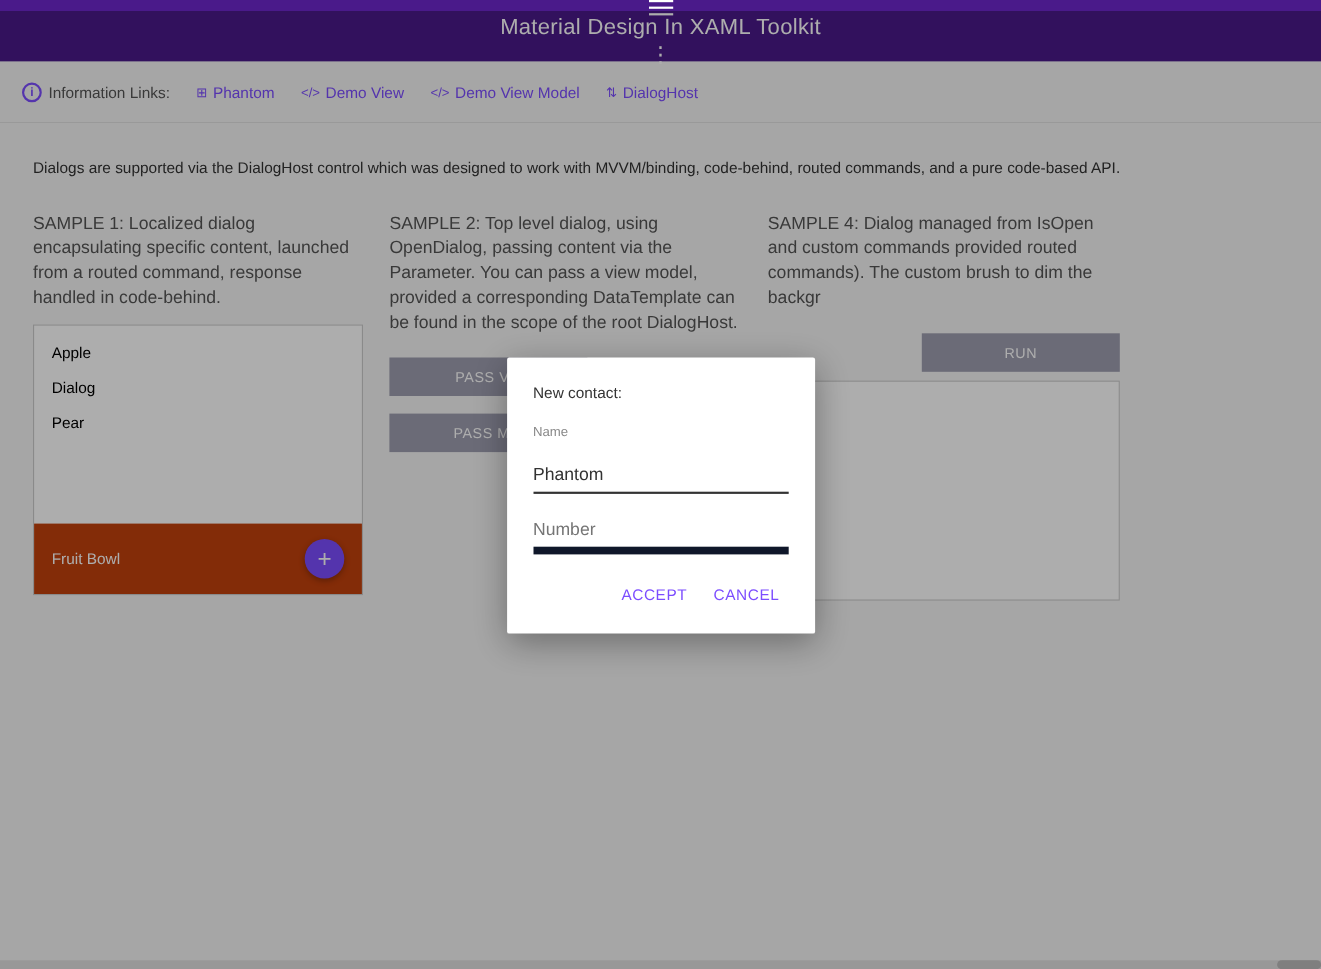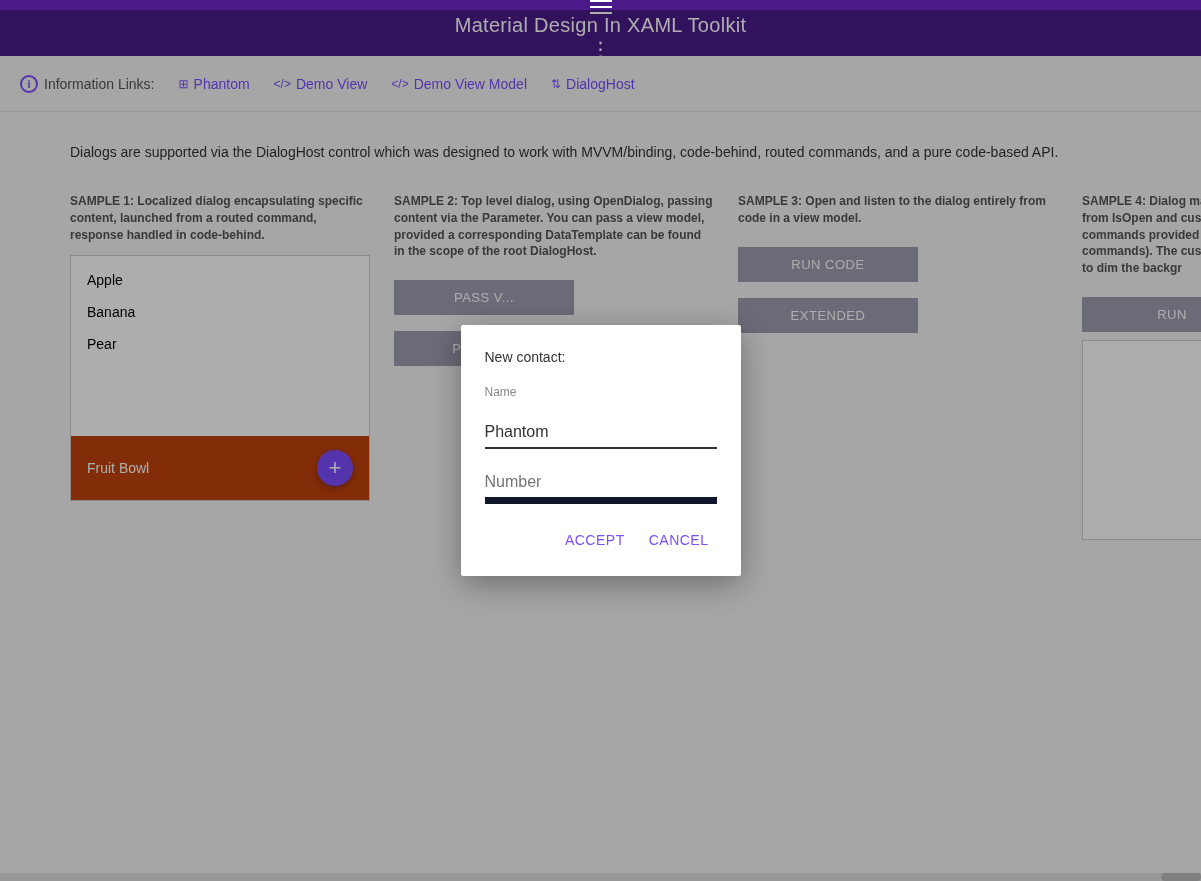--- a/index.html
+++ b/index.html
@@ -88,43 +88,41 @@
     .link-icon {
       font-size: 12px;
       color: #7c4dff;
     }
 
     
     .main-content {
       padding: 30px 30px 20px;
       background: #f5f5f5;
       position: relative;
-      margin-left: 40px;
     }
     .description {
       font-size: 14px;
       color: #333;
       margin-bottom: 30px;
       line-height: 1.5;
     }
 
     
     .samples-grid {
       display: grid;
       grid-template-columns: 300px 320px 320px 1fr;
       gap: 24px;
       position: relative;
     }
 
     .sample-label {
-      font-size: 12px;
+      font-size: 16px;
       color: #555;
       margin-bottom: 12px;
       line-height: 1.4;
-      font-weight: bold;
     }
 
     
     .fruit-list-container {
       border: 1px solid #ccc;
       background: white;
     }
     .fruit-list {
       padding: 8px 0;
       min-height: 180px;
@@ -329,45 +327,38 @@
 <div class="main-content">
   <p class="description">Dialogs are supported via the DialogHost control which was designed to work with MVVM/binding, code-behind, routed commands, and a pure code-based API.</p>
 
   <div class="samples-grid">
 
     <div>
       <p class="sample-label">SAMPLE 1: Localized dialog encapsulating specific content, launched from a routed command, response handled in code-behind.</p>
       <div class="fruit-list-container">
         <div class="fruit-list">
           <div class="fruit-item">Apple</div>
-          <div class="fruit-item">Banana</div>
+          <div class="fruit-item">Dialog</div>
           <div class="fruit-item">Pear</div>
         </div>
         <div class="fruit-footer">
           <span class="fruit-footer-label">Fruit Bowl</span>
           <button class="add-btn">+</button>
         </div>
       </div>
     </div>
 
     <div>
       <p class="sample-label">SAMPLE 2: Top level dialog, using OpenDialog, passing content via the Parameter. You can pass a view model, provided a corresponding DataTemplate can be found in the scope of the root DialogHost.</p>
       <div class="sample2-buttons">
         <button class="purple-btn">PASS V...</button>
         <button class="purple-btn">PASS M...</button>
       </div>
     </div>
 
-    <div>
-      <p class="sample-label">SAMPLE 3: Open and listen to the dialog entirely from code in a view model.</p>
-      <div class="sample3-buttons">
-        <button class="purple-btn">RUN CODE</button>
-        <button class="purple-btn">EXTENDED</button>
-      </div>
-    </div>
 
     <div>
       <p class="sample-label">SAMPLE 4: Dialog managed from IsOpen and custom commands provided routed commands). The custom brush to dim the backgr</p>
       <div class="sample4-btn-container">
         <button class="purple-btn">RUN</button>
       </div>
       <div class="sample4-box"></div>
     </div>
 
   </div>

